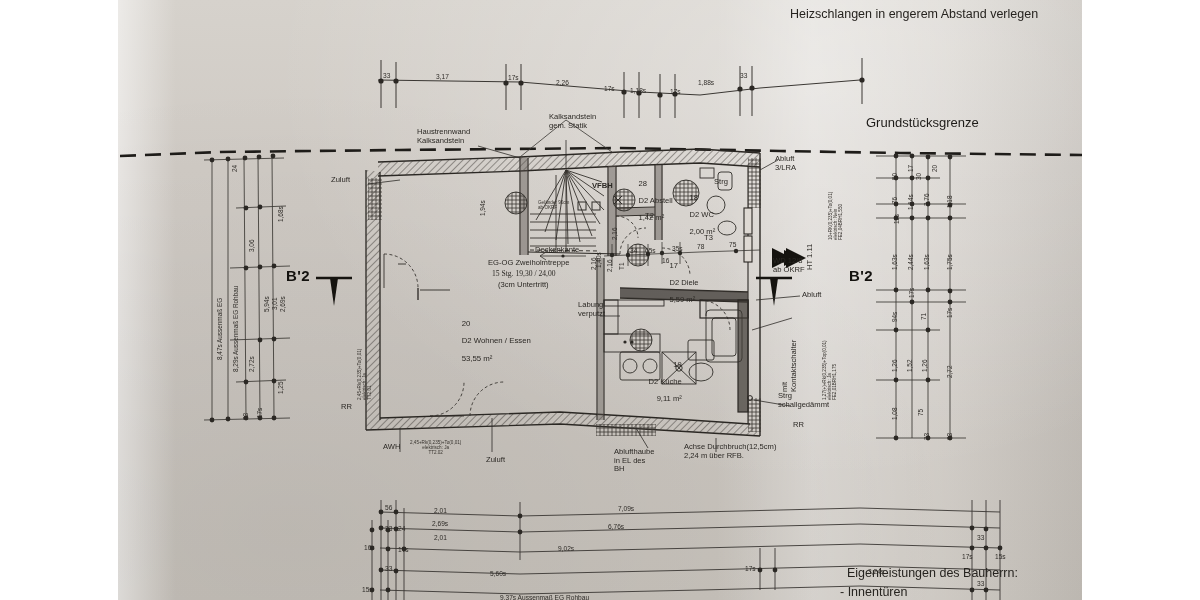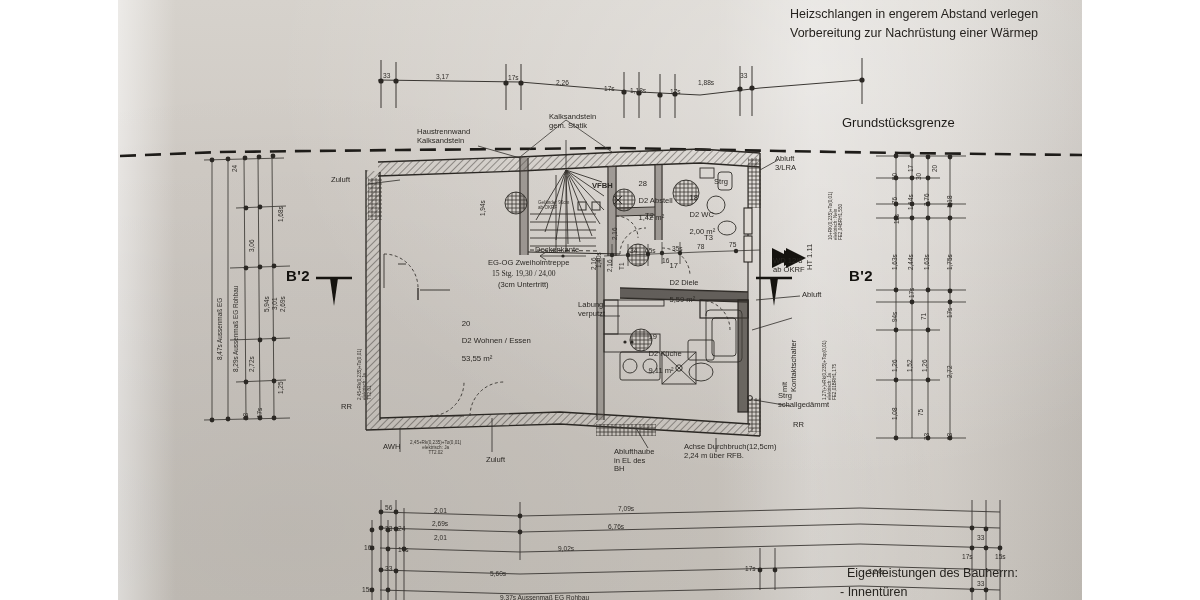--- a/index.html
+++ b/index.html
@@ -446,23 +446,22 @@
       </g>
       <g stroke="#2f2c28" stroke-width=".9" fill="none">
         <line x1="420" y1="290" x2="450" y2="290"></line>
         <line x1="398" y1="264" x2="406" y2="264"></line>
       </g>
 
     </g>
   </svg>
 
   <div class="tx hdr blur" style="left:790px;top:7px;">Heizschlangen in engerem Abstand verlegen</div>
-  <div class="tx hdr blur" style="left:790px;top:26px;">Vorbereitung zur Nachrüstung einer Wärmep</div>
-
-  <div class="tx big blur" style="left:842px;top:116px;text-align:right;">Grundstücksgrenze</div>
+
+  <div class="tx big blur" style="left:866px;top:116px;text-align:right;">Grundstücksgrenze</div>
 
   <div class="tx hdr blur" style="left:847px;top:566px;">Eigenleistungen des Bauherrn:</div>
   <div class="tx hdr blur" style="left:840px;top:585px;">- Innentüren</div>
 
   <div class="tx rm blur" style="left:417px;top:128px;">Haustrennwand
 Kalksandstein</div>
   <div class="tx rm blur" style="left:549px;top:113px;">Kalksandstein
 gem. Statik</div>
 
   <div class="tx rmb blur" style="left:453px;top:311px;">
@@ -478,21 +477,21 @@
   <div class="tx rm blur" style="left:681px;top:185px;">
     <span>18</span><br>
     <span>D2 WC</span><br>
     <span>2,00 m²</span>
   </div>
   <div class="tx rm blur" style="left:661px;top:253px;">
     <span>17</span><br>
     <span>D2 Diele</span><br>
     <span>5,59 m²</span>
   </div>
-  <div class="tx rm blur" style="left:640px;top:324px;">
+  <div class="tx rm blur" style="left:640px;top:352px;text-align:right;">
     <span>19</span><br>
     <span>D2 Küche</span><br>
     <span>9,11 m²</span>
   </div>
 
   <div class="tx rm blur" style="left:535px;top:246px;">Deckenkante</div>
   <div class="tx rm blur" style="left:488px;top:259px;">EG-OG Zweiholmtreppe</div>
   <div class="tx rm blur" style="left:492px;top:270px;font-family:Liberation Serif, serif;">15 Stg. 19,30 / 24,00</div>
   <div class="tx rm blur" style="left:498px;top:281px;">(3cm Untertritt)</div>
   <div class="tx tiny blur" style="left:538px;top:200px;">Geländer 90cm

